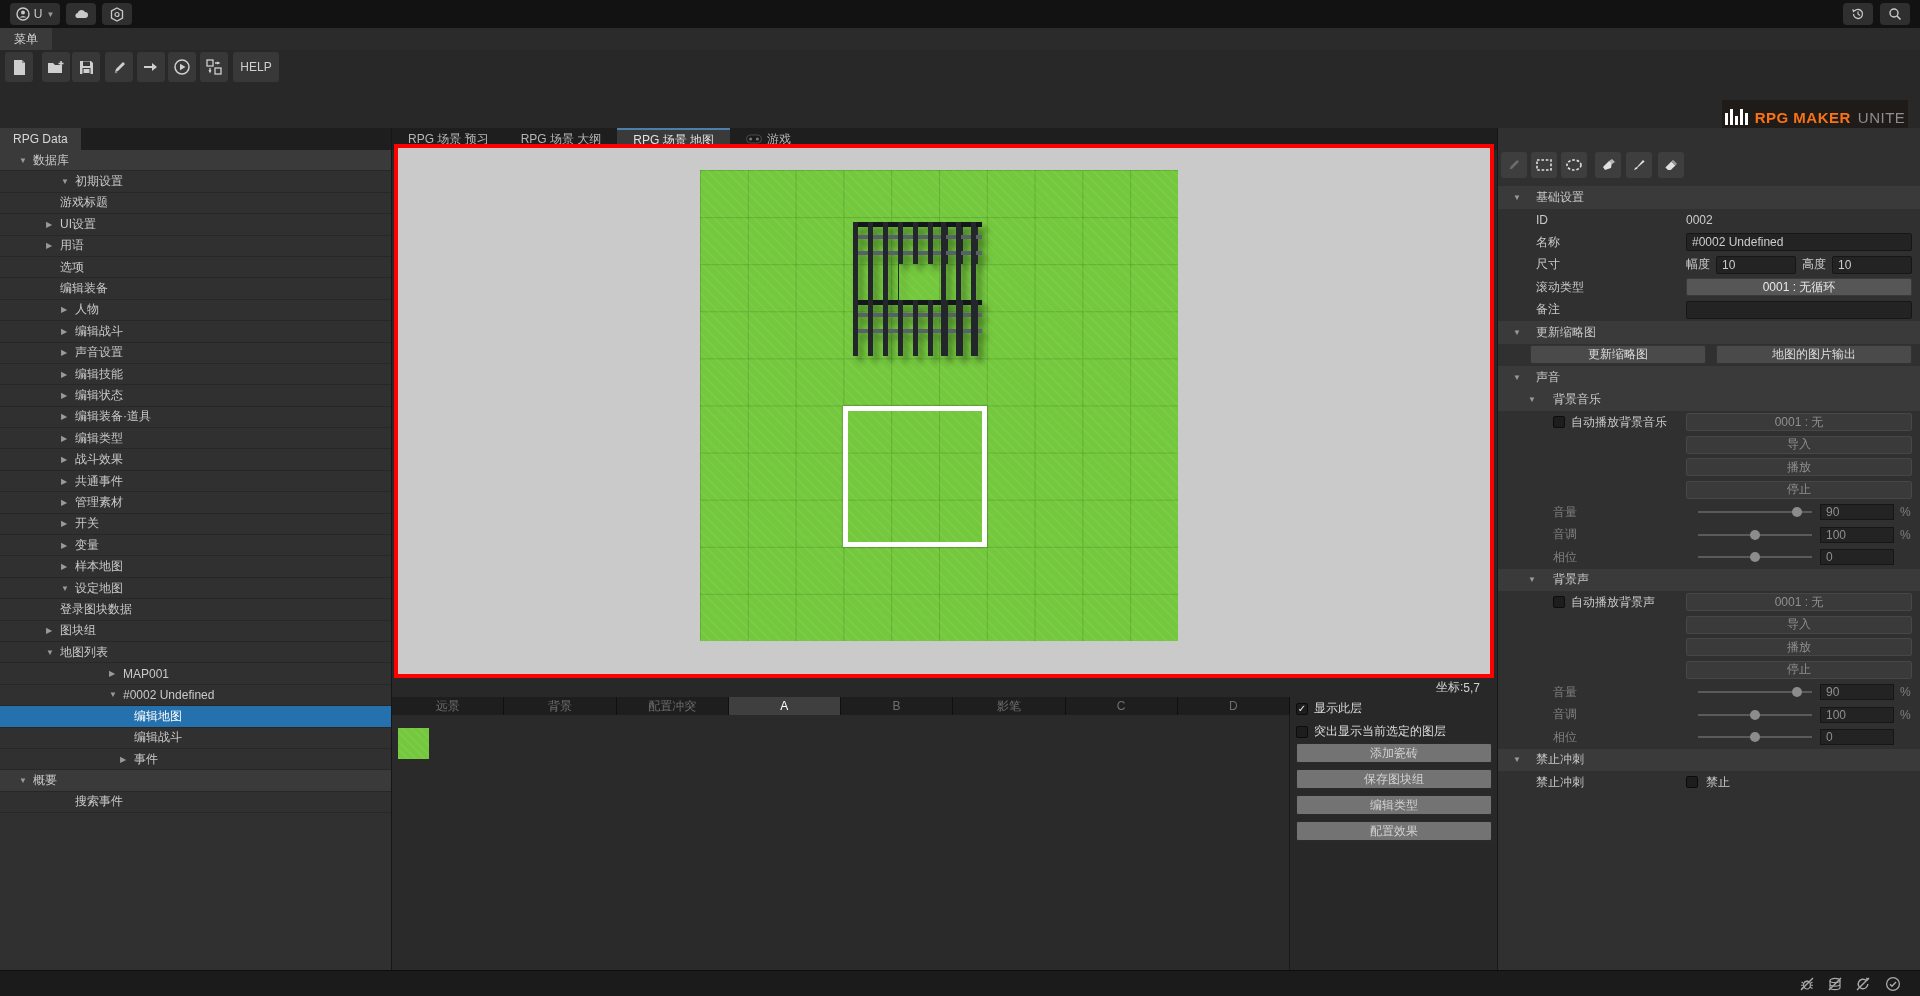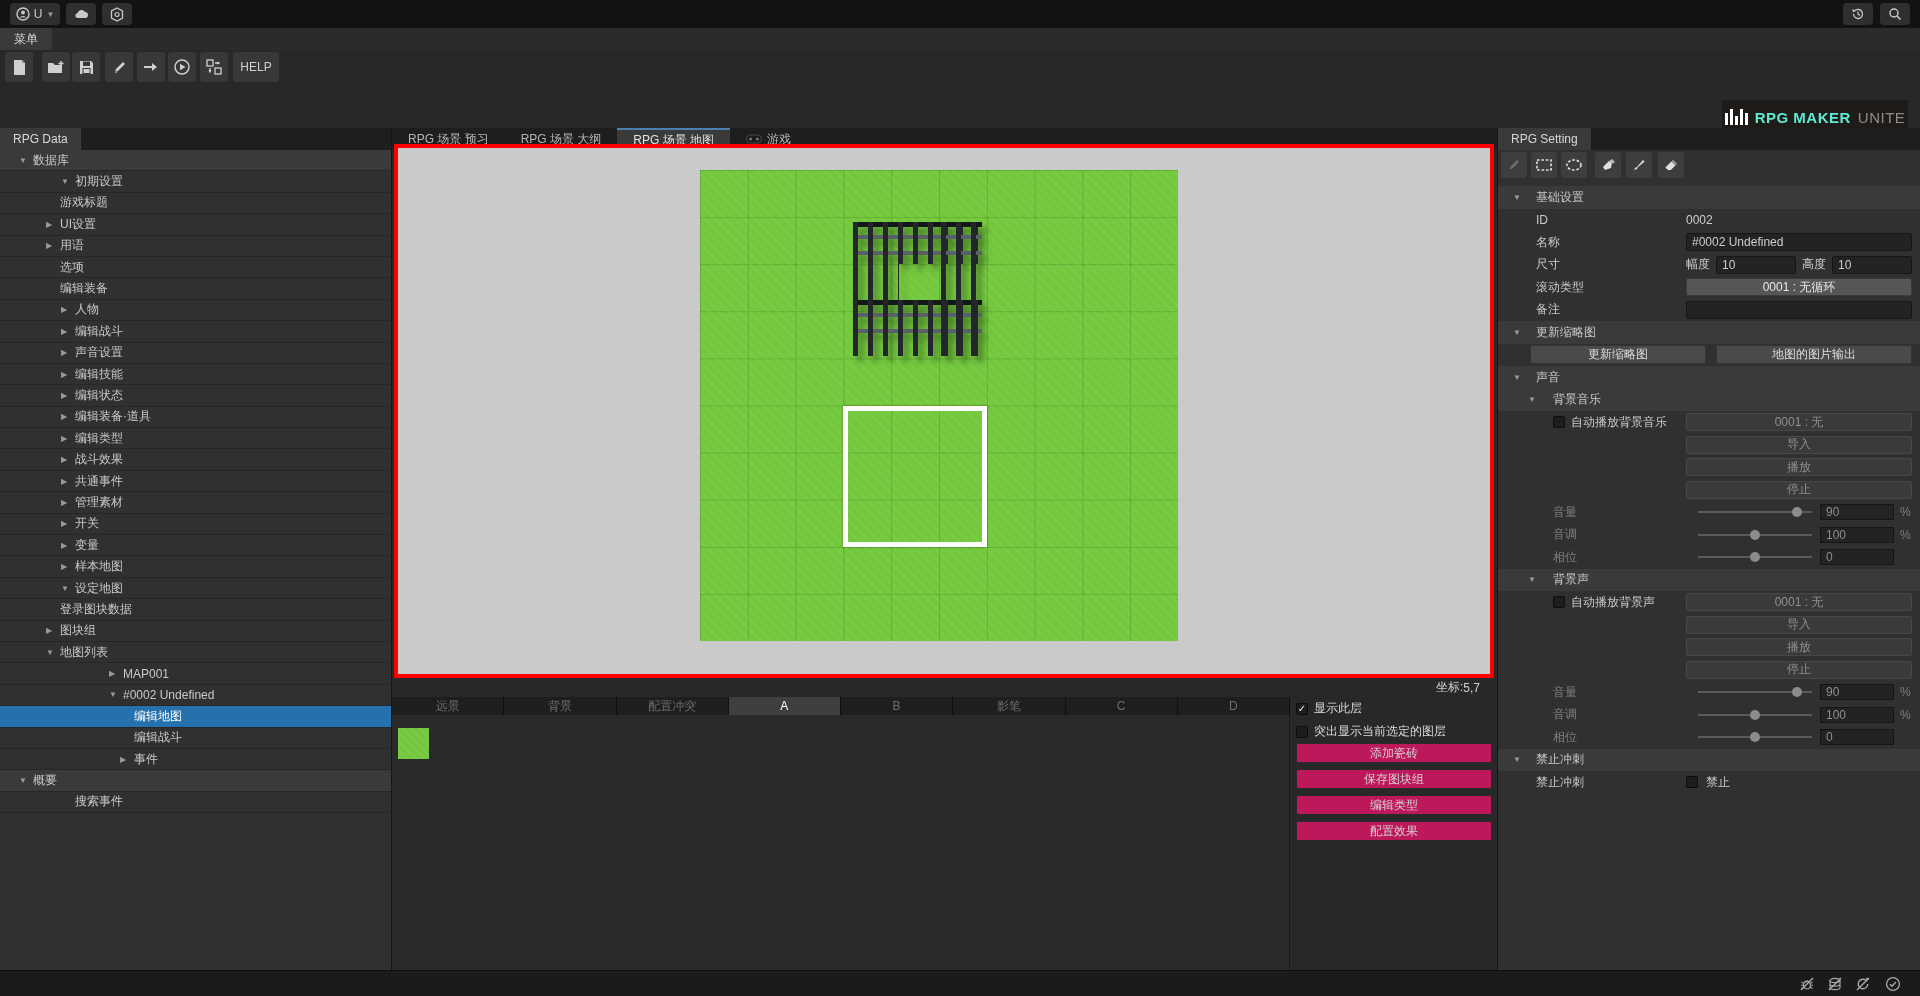--- a/index.html
+++ b/index.html
@@ -13,21 +13,21 @@
   #menubar { position:absolute; left:0; top:28px; width:1920px; height:22px; background:#2b2b2b; }
   #menu-tab { position:absolute; left:0; top:0; height:22px; padding:0 14px; background:#3a3a3a;
     color:#d6d6d6; display:flex; align-items:center; }
   #toolbar { position:absolute; left:0; top:50px; width:1920px; height:36px; background:#282828; }
   .tool-btn { position:absolute; top:2px; width:28px; height:30px; background:#383838; border-radius:3px;
     display:flex; align-items:center; justify-content:center; }
   #help-btn { position:absolute; top:2px; left:233px; width:46px; height:30px; background:#383838;
     border-radius:3px; color:#cfcfcf; display:flex; align-items:center; justify-content:center; font-size:12px; }
   #logo { position:absolute; left:1722px; top:50px; width:186px; height:34px; background:#1f1b19;
     display:flex; align-items:center; justify-content:center; gap:7px; }
-  #logo .bold { color:#5eead4; font-weight:bold; font-size:15px; letter-spacing:.5px; }
+  #logo .bold { color:#f97316; font-weight:bold; font-size:15px; letter-spacing:.5px; }
   #logo .light { color:#8d8d8d; font-size:15px; letter-spacing:.5px; }
   .logo-bars { display:flex; gap:2px; align-items:flex-end; height:16px; }
   .logo-bars i { display:block; width:3px; background:#fff; }
 
   
   .panel { position:absolute; top:128px; height:842px; background:#303030; }
   .paneltabs { position:absolute; left:0; top:0; width:100%; height:22px; background:#1e1e1e; }
   .ptab { display:inline-flex; align-items:center; height:22px; padding:0 13px; background:#3a3a3a; color:#d8d8d8; }
 
   
@@ -69,21 +69,21 @@
     border-right:1px solid #101010; background:#1e1e1e; }
   .ltab.active { background:#3f3f3f; color:#ffffff; }
   #palette { position:absolute; left:0; top:587px; width:898px; height:383px; background:#2a2a2a;
     border-right:1px solid #191919; }
   #palette-tile { position:absolute; left:6px; top:13px; width:31px; height:31px; background:#74c83d;
     background-image:repeating-linear-gradient(45deg, rgba(255,255,255,.06) 0 2px, rgba(0,0,0,0) 2px 6px); }
   #opts { position:absolute; left:904px; top:569px; width:196px; }
   .optrow { display:flex; align-items:center; gap:6px; height:23px; color:#dcdcdc; }
   .cbx { width:12px; height:12px; background:#1d1d1d; border:1px solid #0c0c0c; border-radius:2px;
     display:flex; align-items:center; justify-content:center; color:#f0f0f0; font-size:10px; line-height:10px; }
-  .pbtn { width:196px; height:20px; margin-bottom:6px; background:#be185d; border:1px solid #2a2a2a;
+  .pbtn { width:196px; height:20px; margin-bottom:6px; background:#737373; border:1px solid #2a2a2a;
     border-radius:2px; color:#d2d2d2; display:flex; align-items:center; justify-content:center;font-family:Liberation Mono, monospace; }
 
   
   #right-panel { left:1497px; width:423px; border-left:1px solid #161616; }
   #rtools { position:absolute; left:0; top:24px; height:30px; }
   .rtool { position:absolute; top:0; width:26px; height:26px; background:#3e3e3e; border-radius:3px;
     display:flex; align-items:center; justify-content:center; }
   #rrows { position:absolute; left:0; top:58px; width:423px; }
   .rrow { position:relative; height:22.5px; display:flex; align-items:center; color:#c9c9c9; }
   .rrow.hdr { background:#3a3a3a; }
@@ -444,23 +444,20 @@
         <div>突出显示当前选定的图层</div>
       </div>
       <div class="pbtn">添加瓷砖</div>
       <div class="pbtn">保存图块组</div>
       <div class="pbtn">编辑类型</div>
       <div class="pbtn">配置效果</div>
     </div>
 </div>
 
 <div id="right-panel" class="panel">
-  <div class="paneltabs">
-    <div class="ptab">RPG Setting</div>
-  </div>
   <div id="rtools">
     <div class="rtool" style="left:3px">
         <span>
           <svg width="14" height="14" viewBox="0 0 14 14">
             <path d="M2.6 11.4 l1-2.8 6.6-6.6 1.8 1.8-6.6 6.6 z" fill="#6d6d6d"></path>
           </svg>
         </span>
       </div>
     <div class="rtool" style="left:33px">
         <span>

